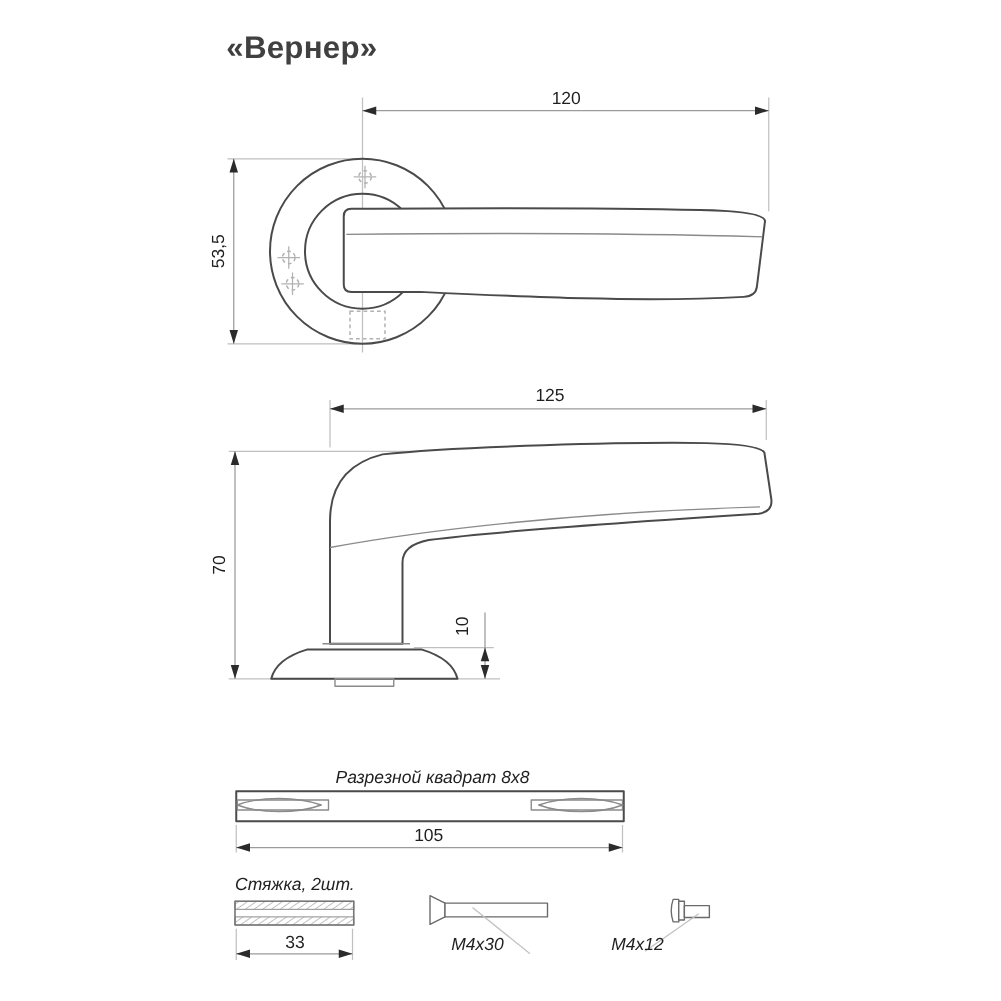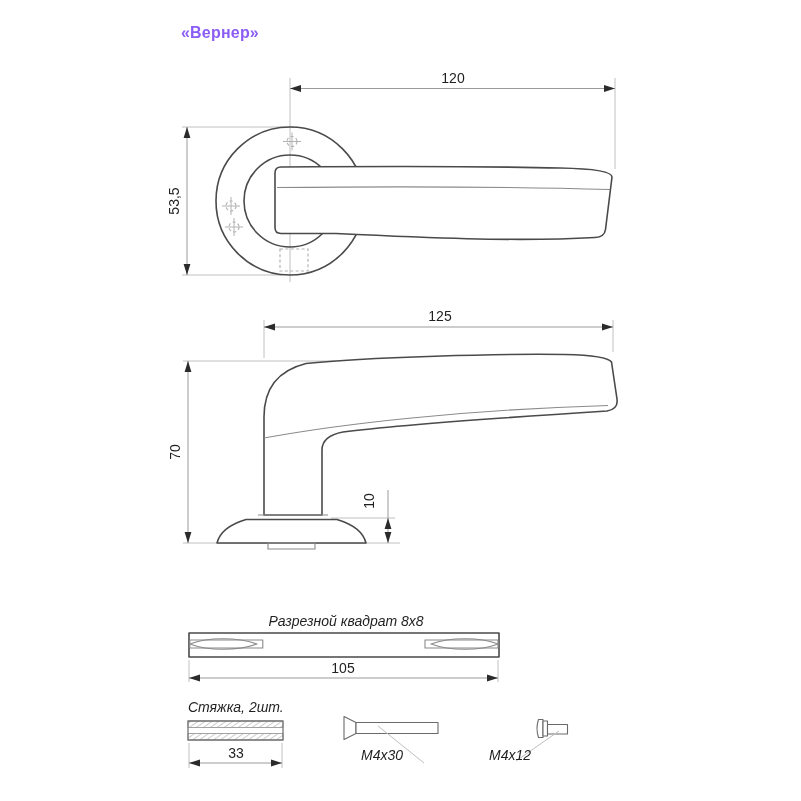--- a/index.html
+++ b/index.html
@@ -1,19 +1,19 @@
 <!DOCTYPE html>
 <html><head>
 <meta charset="utf-8">
 <style>
   html,body{margin:0;padding:0;background:#ffffff;}
   body{width:801px;height:801px;position:relative;overflow:hidden;
        font-family:"Liberation Sans",sans-serif;}
-  .title{position:absolute;left:181px;top:24px;font-size:16px;font-weight:bold;
-         color:#8b5cf6;letter-spacing:0.2px;}
+  .title{position:absolute;left:181px;top:24px;font-size:25px;font-weight:bold;
+         color:#404040;letter-spacing:0.2px;}
   svg{position:absolute;left:0;top:0;}
   .part{fill:none;stroke:#4a4a4a;stroke-width:1.6;stroke-linejoin:round;stroke-linecap:round;}
   .partfill{fill:#ffffff;stroke:#4a4a4a;stroke-width:1.6;stroke-linejoin:round;}
   .thin{fill:none;stroke:#8a8a8a;stroke-width:1.1;stroke-linejoin:round;}
   .ext{fill:none;stroke:#c0c0c0;stroke-width:1;}
   .dim{fill:none;stroke:#9b9b9b;stroke-width:1;}
   .arrow{fill:#2b2b2b;stroke:none;}
   .hiddenln{fill:none;stroke:#b2b2b2;stroke-width:1.2;stroke-dasharray:3 2.4;}
   .cross{fill:none;stroke:#b2b2b2;stroke-width:1;}
   .dimtext{font-family:"Liberation Sans",sans-serif;font-size:14px;fill:#1f1f1f;}

